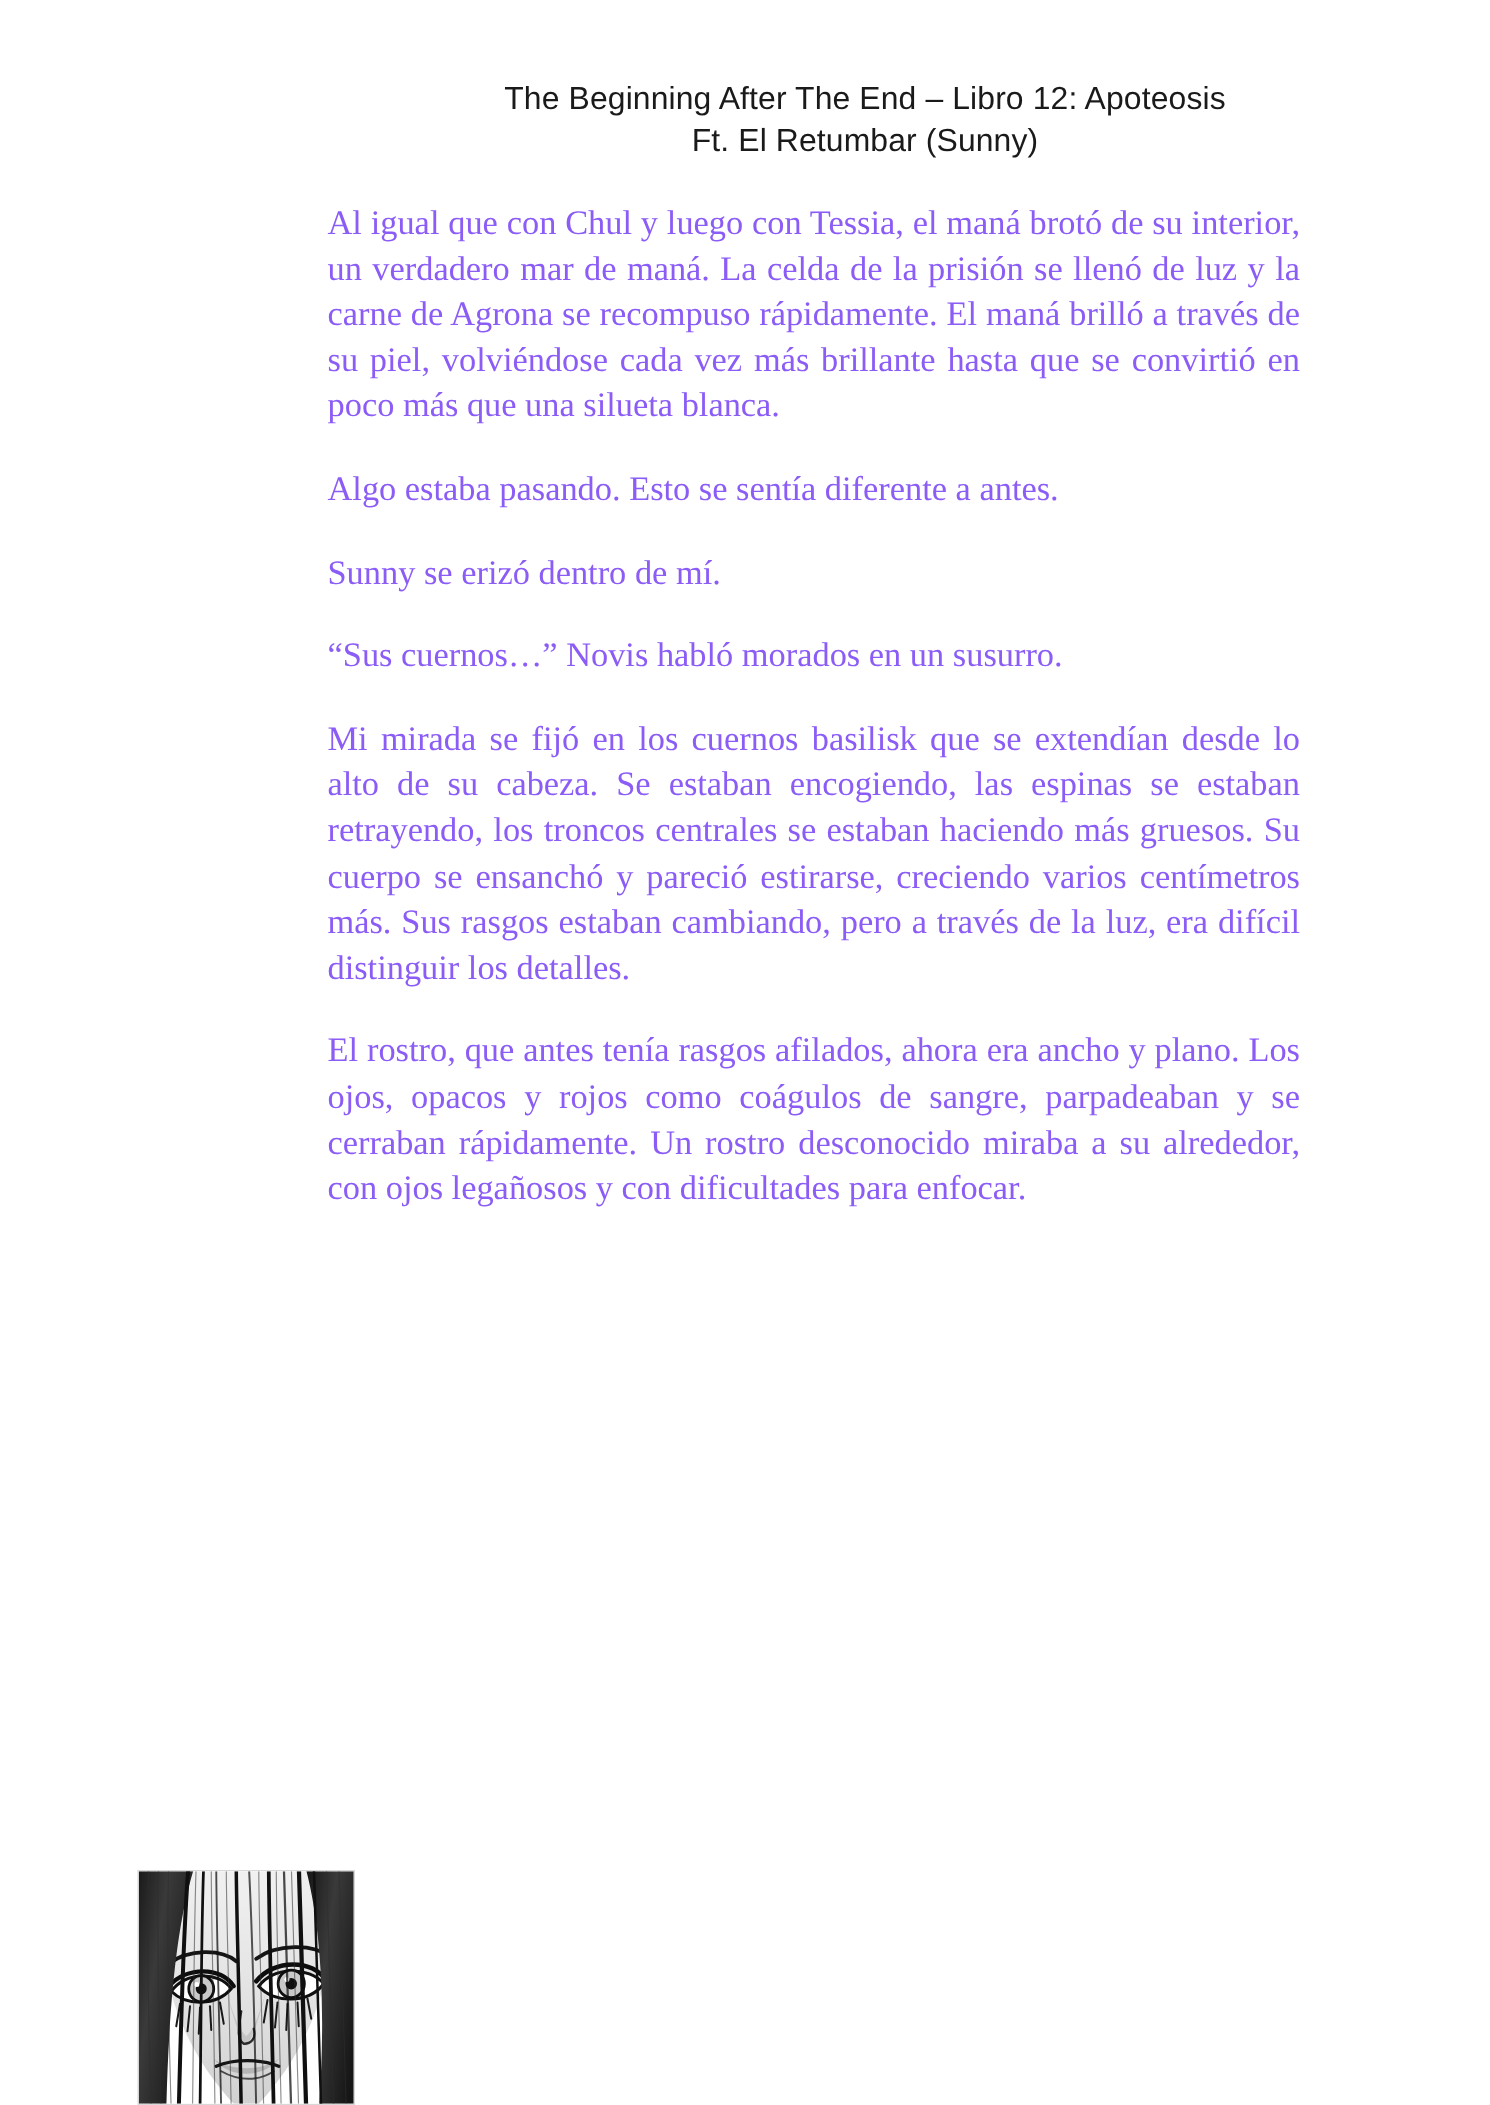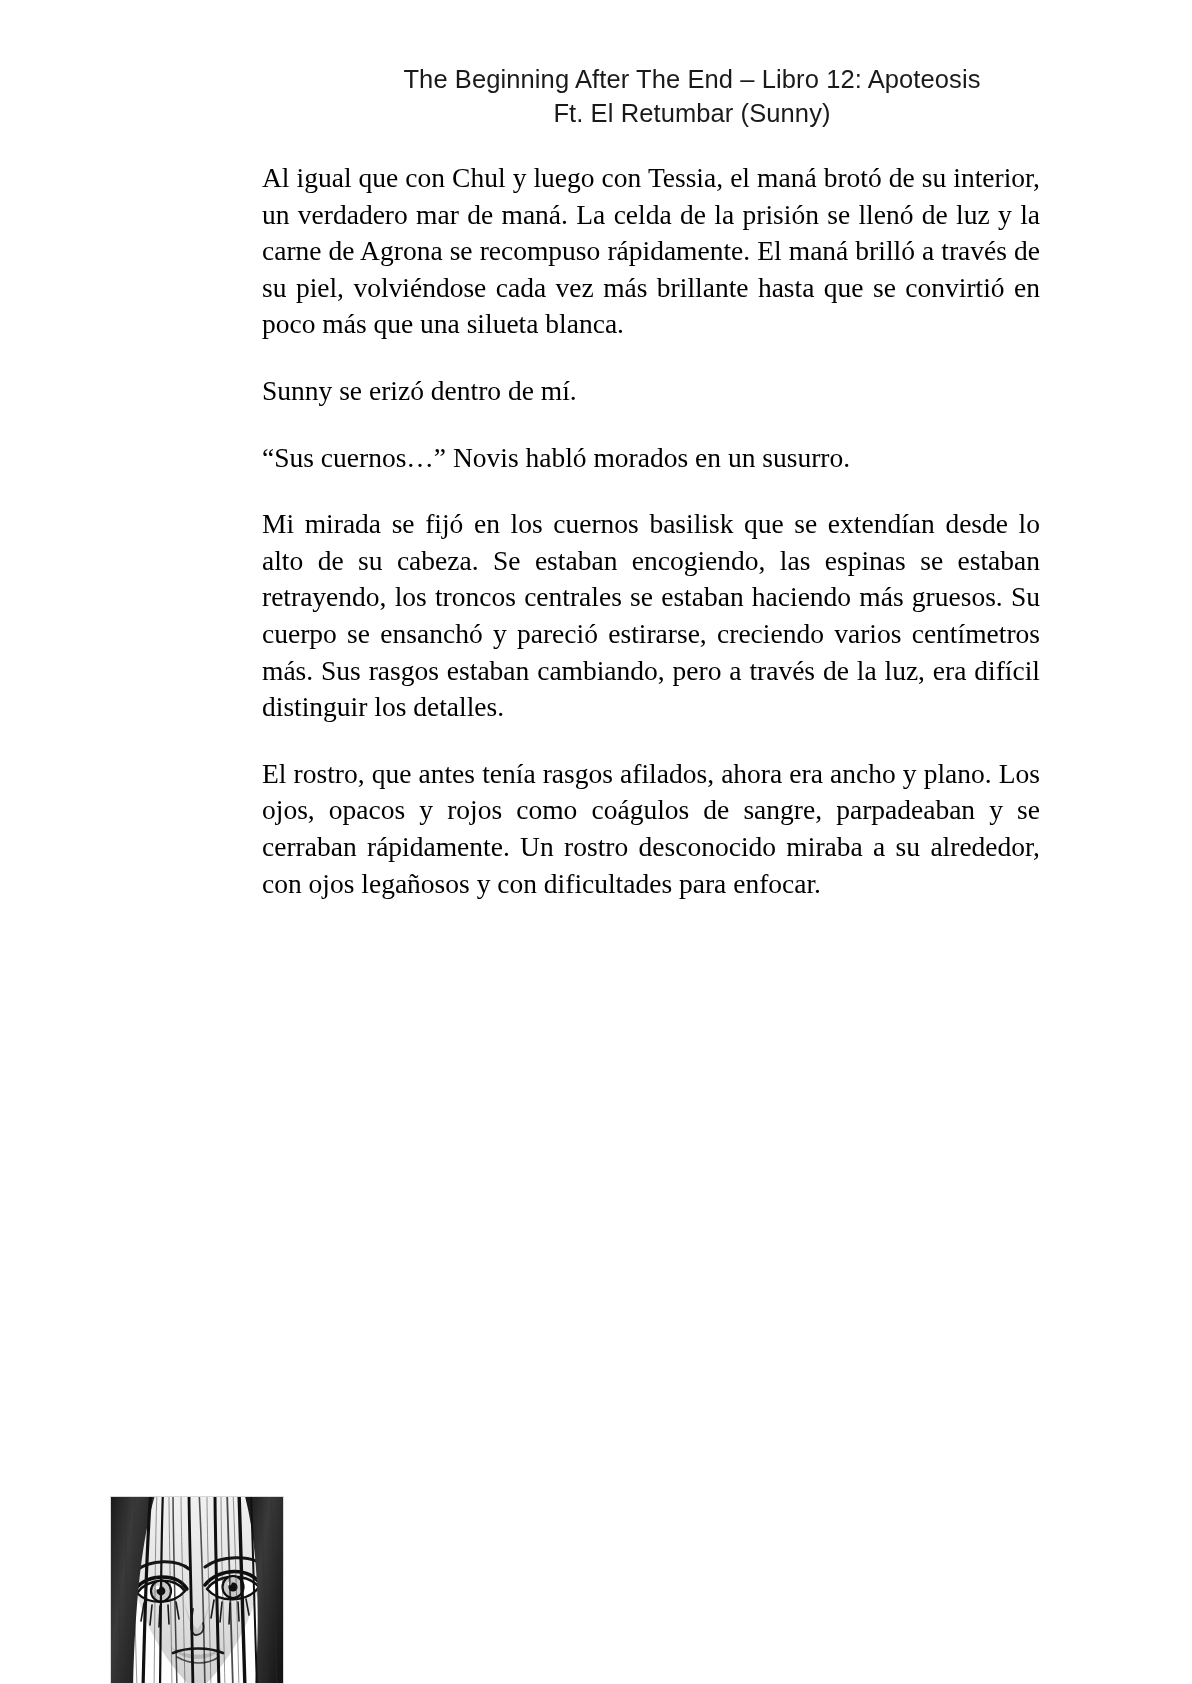--- a/index.html
+++ b/index.html
@@ -45,21 +45,21 @@
     top: 160px;
     width: 778px;
   }
   .para {
     font-family: "Liberation Serif", serif;
     font-size: 27.5px;
     line-height: 36.6px;
     text-align: justify;
     text-justify: inter-word;
     margin: 0 0 30px 0;
-    color: #000000;
+    color: #8b5cf6;
     hyphens: none;
   }
   
   .para.short {
     text-align: left;
   }
 
   
   .illustration {
     position: absolute;
@@ -81,20 +81,21 @@
 
 <div class="page">
 
   <div class="doc-header">
     <div class="hline">The Beginning After The End – Libro 12: Apoteosis</div>
     <div class="hline">Ft. El Retumbar (Sunny)</div>
   </div>
 
   <div class="body-col">
     <p class="para">Al igual que con Chul y luego con Tessia, el maná brotó de su interior, un verdadero mar de maná. La celda de la prisión se llenó de luz y la carne de Agrona se recompuso rápidamente. El maná brilló a través de su piel, volviéndose cada vez más brillante hasta que se convirtió en poco más que una silueta blanca.</p>
+    <p class="para short">Algo estaba pasando. Esto se sentía diferente a antes.</p>
     <p class="para short">Sunny se erizó dentro de mí.</p>
     <p class="para short">“Sus cuernos…” Novis habló morados en un susurro.</p>
     <p class="para">Mi mirada se fijó en los cuernos basilisk que se extendían desde lo alto de su cabeza. Se estaban encogiendo, las espinas se estaban retrayendo, los troncos centrales se estaban haciendo más gruesos. Su cuerpo se ensanchó y pareció estirarse, creciendo varios centímetros más. Sus rasgos estaban cambiando, pero a través de la luz, era difícil distinguir los detalles.</p>
     <p class="para">El rostro, que antes tenía rasgos afilados, ahora era ancho y plano. Los ojos, opacos y rojos como coágulos de sangre, parpadeaban y se cerraban rápidamente. Un rostro desconocido miraba a su alrededor, con ojos legañosos y con dificultades para enfocar.</p>
   </div>
 
   <div class="illustration">
     <svg width="172" height="186" viewBox="0 0 172 186" xmlns="http://www.w3.org/2000/svg" aria-hidden="true">
       <defs>
         <linearGradient id="skin" x1="0" y1="0" x2="0" y2="1">

